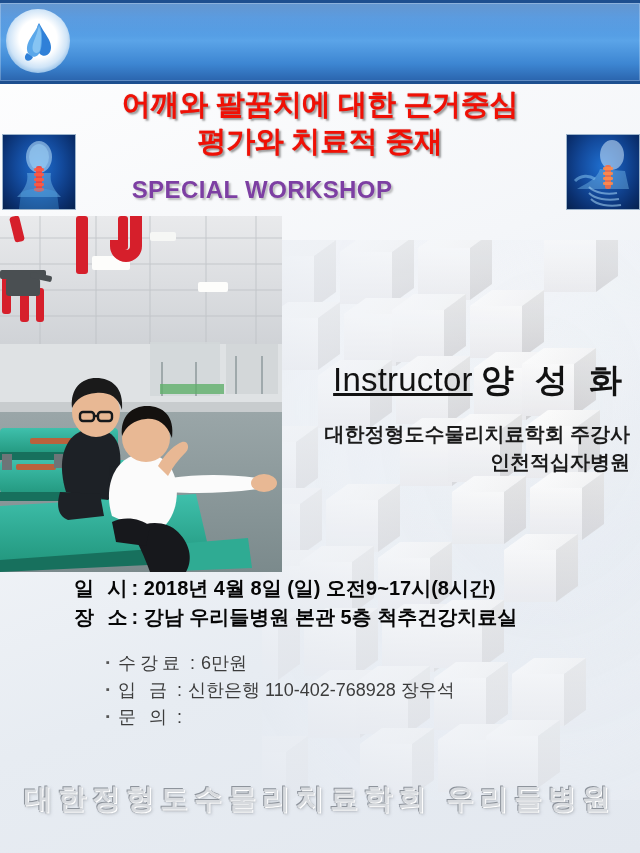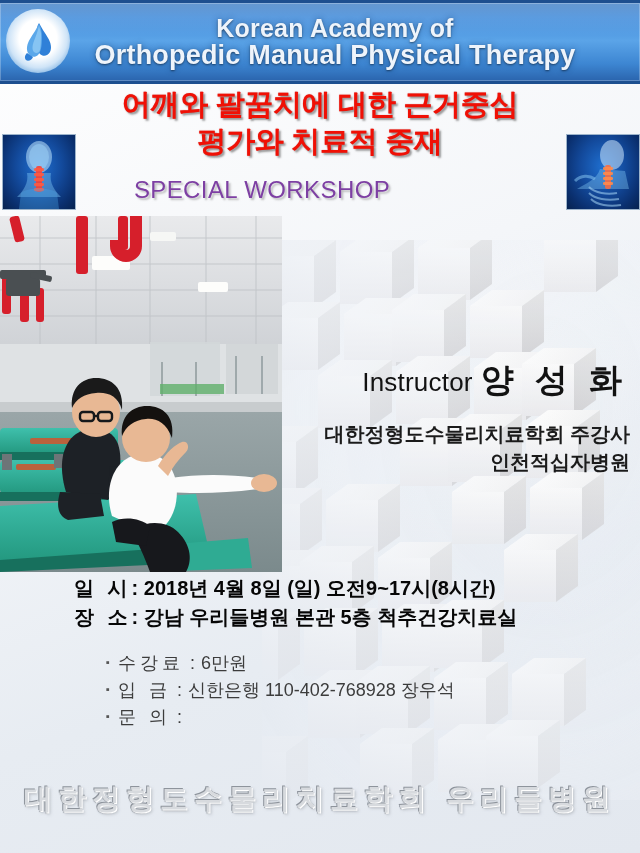--- a/index.html
+++ b/index.html
@@ -61,35 +61,35 @@
   
   .title-kr{
     position:absolute;left:0;width:640px;top:86px;text-align:center;
     font-size:29px;font-weight:bold;line-height:1.26;color:#f01005;
     letter-spacing:-.3px;
     text-shadow:2px 2px 2px rgba(120,120,120,.75), 0 0 1px rgba(180,0,0,.6);
   }
   .title-kr span{display:block;}
   .subtitle{
     position:absolute;left:0;width:524px;top:176px;text-align:center;
-    font-size:24px;font-weight:normal;color:#7d3fa3;letter-spacing:.4px;
+    font-size:24px;font-weight:bold;color:#7d3fa3;letter-spacing:.4px;
     text-shadow:2px 2px 2px rgba(150,150,150,.6);
   }
 
   
   .photo{position:absolute;left:0;top:216px;width:282px;height:356px;overflow:hidden;
          background:#9aa3a8;}
   .photo svg{display:block;}
 
   
   .instructor{
     position:absolute;left:300px;top:358px;width:328px;text-align:right;
     color:#121212;white-space:nowrap;
   }
-  .instructor .label{font-size:26px;font-weight:400;letter-spacing:.2px;}
+  .instructor .label{font-size:33px;font-weight:400;letter-spacing:.2px;text-decoration:underline;}
   .instructor .name{font-size:33px;font-weight:bold;letter-spacing:6px;margin-left:8px;}
   .affil{
     position:absolute;left:250px;top:420px;width:380px;text-align:right;
     color:#1b1b1b;font-size:20px;font-weight:bold;line-height:1.42;
   }
   .affil div{white-space:nowrap;}
 
   
   .when-where{
     position:absolute;left:74px;top:574px;color:#060606;
@@ -311,24 +311,20 @@
   <div class="header">
     <div class="logo">
       <svg width="50" height="50" viewBox="0 0 50 50" aria-hidden="true">
         <g transform="translate(2,1)">
           <path d="M24 6 C26 10 30 16 33 21 C36 26 37 31 35 35 C33 39 28 40 25 37 C22 34 21 27 21 20 C21 14 22 9 24 6 Z" fill="#2f80d8"></path>
           <path d="M24 7 C22 11 18 17 15 22 C12 27 11 32 13 36 C15 40 20 41 23 38 C26 35 27 28 27 21 C27 15 26 10 24 7 Z" fill="#5ba8ea"></path>
           <path d="M24 9 C23 13 21 19 19 24 C17 29 17 33 19 35 C21 37 24 36 25 33 C26 29 26 21 26 16 Z" fill="#8ec9f4" opacity=".85"></path>
           <path d="M12 36 C10 38 9 41 11 43 C13 45 17 43 18 40" fill="#2f80d8"></path>
         </g>
       </svg>
-    </div>
-    <div class="header-text">
-      <div class="header-line1">Korean Academy of</div>
-      <div class="header-line2">Orthopedic Manual Physical Therapy</div>
     </div>
   </div>
 
   <div class="anat left">
     <div class="bg"></div>
     <svg viewBox="0 0 72 74" width="72" height="74" aria-hidden="true">
       <ellipse cx="36" cy="22" rx="13" ry="16" fill="#bfe3fb" opacity=".55"></ellipse>
       <ellipse cx="36" cy="22" rx="10" ry="13" fill="#9fd3f7" opacity=".5"></ellipse>
       <path d="M24 38 C26 48 20 56 14 62 L58 62 C52 56 46 48 48 38 Z" fill="#79c2f2" opacity=".45"></path>
       <rect x="33" y="31" width="6" height="26" rx="2" fill="#ff3b2e" opacity=".85"></rect>

